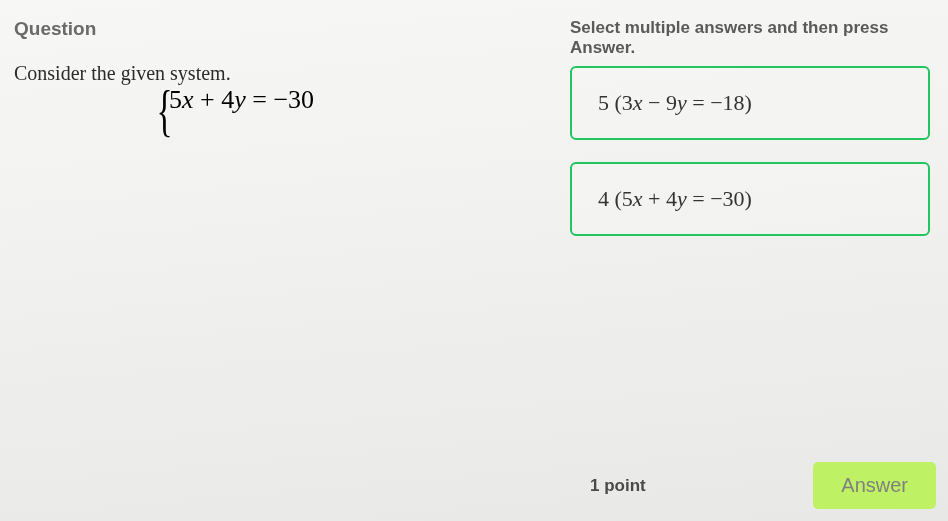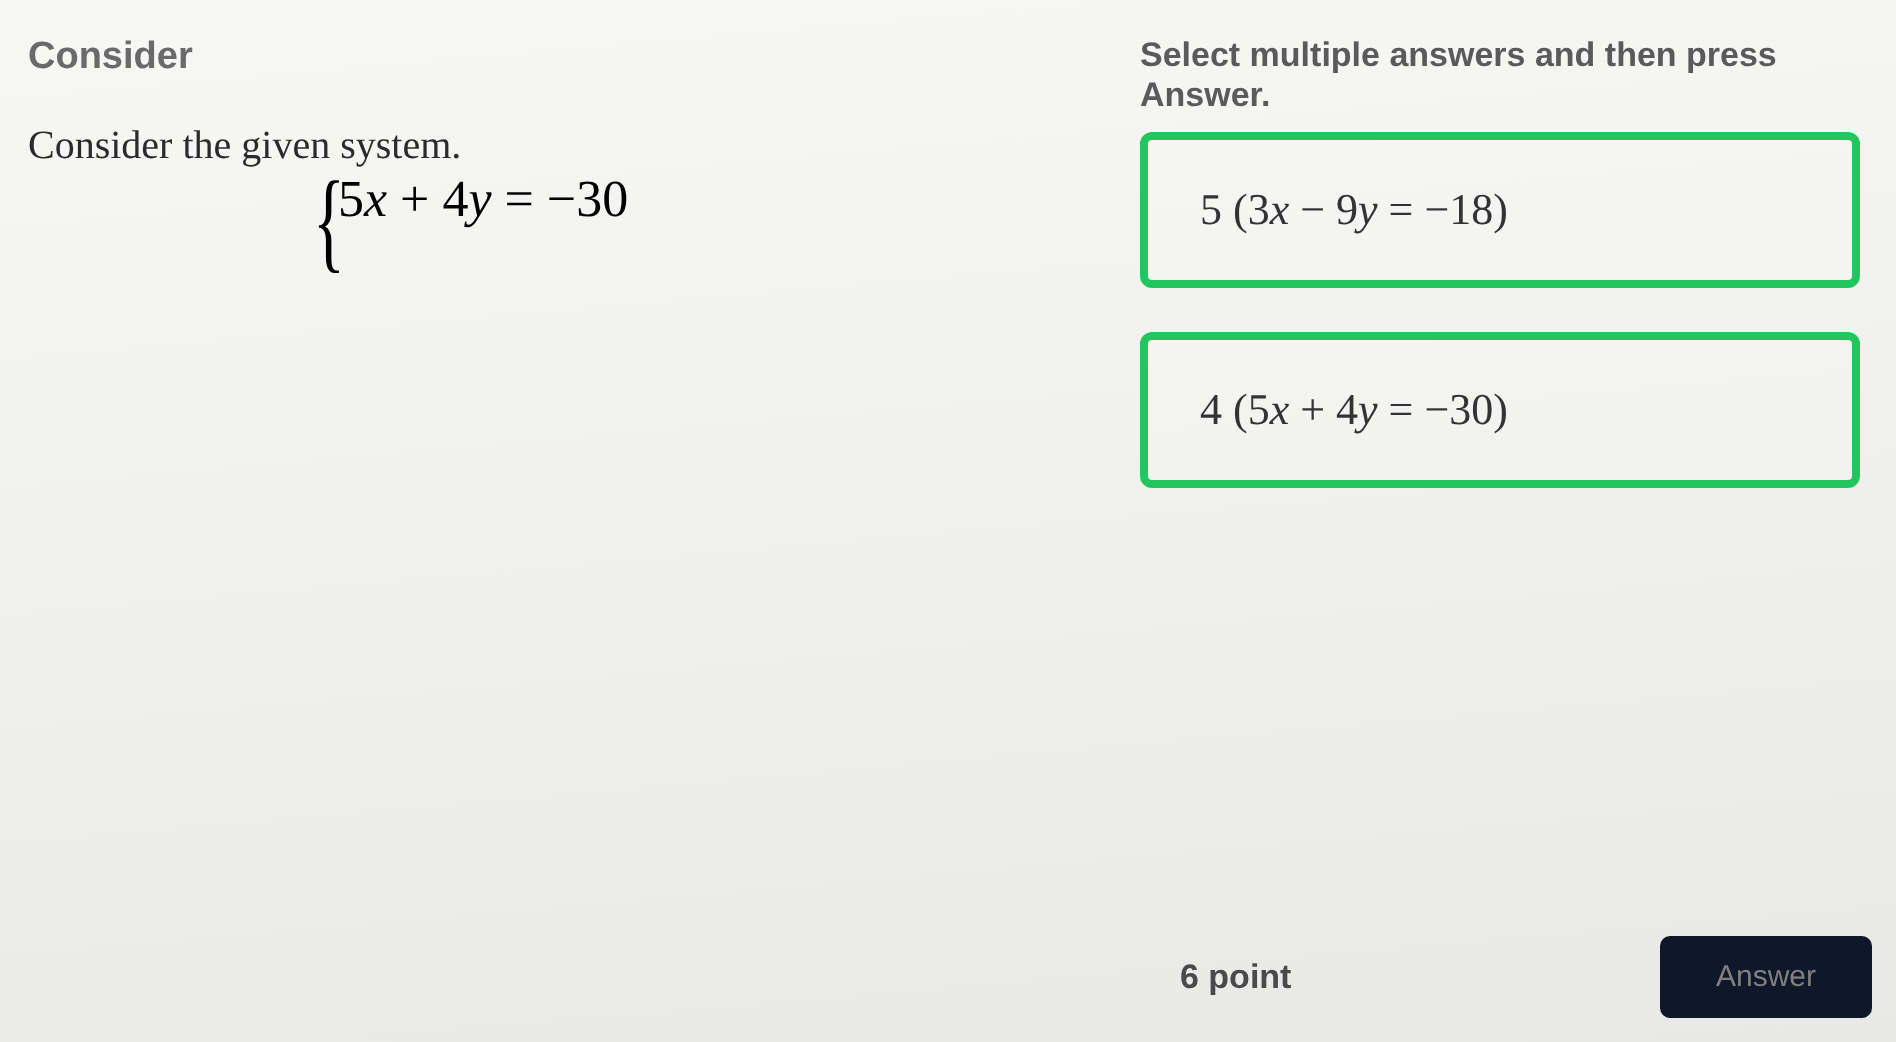--- a/index.html
+++ b/index.html
@@ -57,21 +57,21 @@
 }
 .instruct {
   font-family: -apple-system, BlinkMacSystemFont, 'Segoe UI', Arial, sans-serif;
   color: #5a5a5a;
   font-size: 17px;
   font-weight: 600;
   margin-bottom: 8px;
 }
 .choices { display: flex; flex-direction: column; gap: 22px; }
 .choice {
-  border: 4px solid #22c55e;
+  border: 2px solid #22c55e;
   border-radius: 6px;
   padding: 22px 26px;
   font-family: 'Times New Roman', serif;
   font-size: 22px;
   color: #333;
   background: rgba(255,255,255,0.15);
   cursor: pointer;
   width: 360px;
 }
 .choice .italic { font-style: italic; }
@@ -85,49 +85,49 @@
   align-items: center;
 }
 .points {
   font-family: -apple-system, BlinkMacSystemFont, 'Segoe UI', Arial, sans-serif;
   font-size: 17px;
   font-weight: 600;
   color: #4a4a4a;
 }
 .answer-btn {
   font-family: -apple-system, BlinkMacSystemFont, 'Segoe UI', Arial, sans-serif;
-  background: #0f172a;
+  background: #bef264;
   color: #808080;
   border: none;
   border-radius: 5px;
   padding: 12px 28px;
-  font-size: 15px;
+  font-size: 20px;
   font-weight: 500;
 }
 </style>
 </head>
 <body>
 
 <div class="container">
   <div class="left">
-    <div class="q-label">Consider</div>
+    <div class="q-label">Question</div>
     <div class="consider">Consider the given system.</div>
 
     <div class="system">
       <span class="brace">{</span>
       <div class="eq">5<span class="italic">x</span> + 4<span class="italic">y</span> = −30</div>
     </div>
 
   </div>
 
   <div class="right">
     <div class="instruct">Select multiple answers and then press Answer.</div>
     <div class="choices">
       <div class="choice">5 (3<span class="italic">x</span> − 9<span class="italic">y</span> = −18)</div>
       <div class="choice">4 (5<span class="italic">x</span> + 4<span class="italic">y</span> = −30)</div>
     </div>
   </div>
 </div>
 
 <div class="footer">
-  <div class="points">6 point</div>
+  <div class="points">1 point</div>
   <button class="answer-btn">Answer</button>
 </div>
 
 </body></html>

